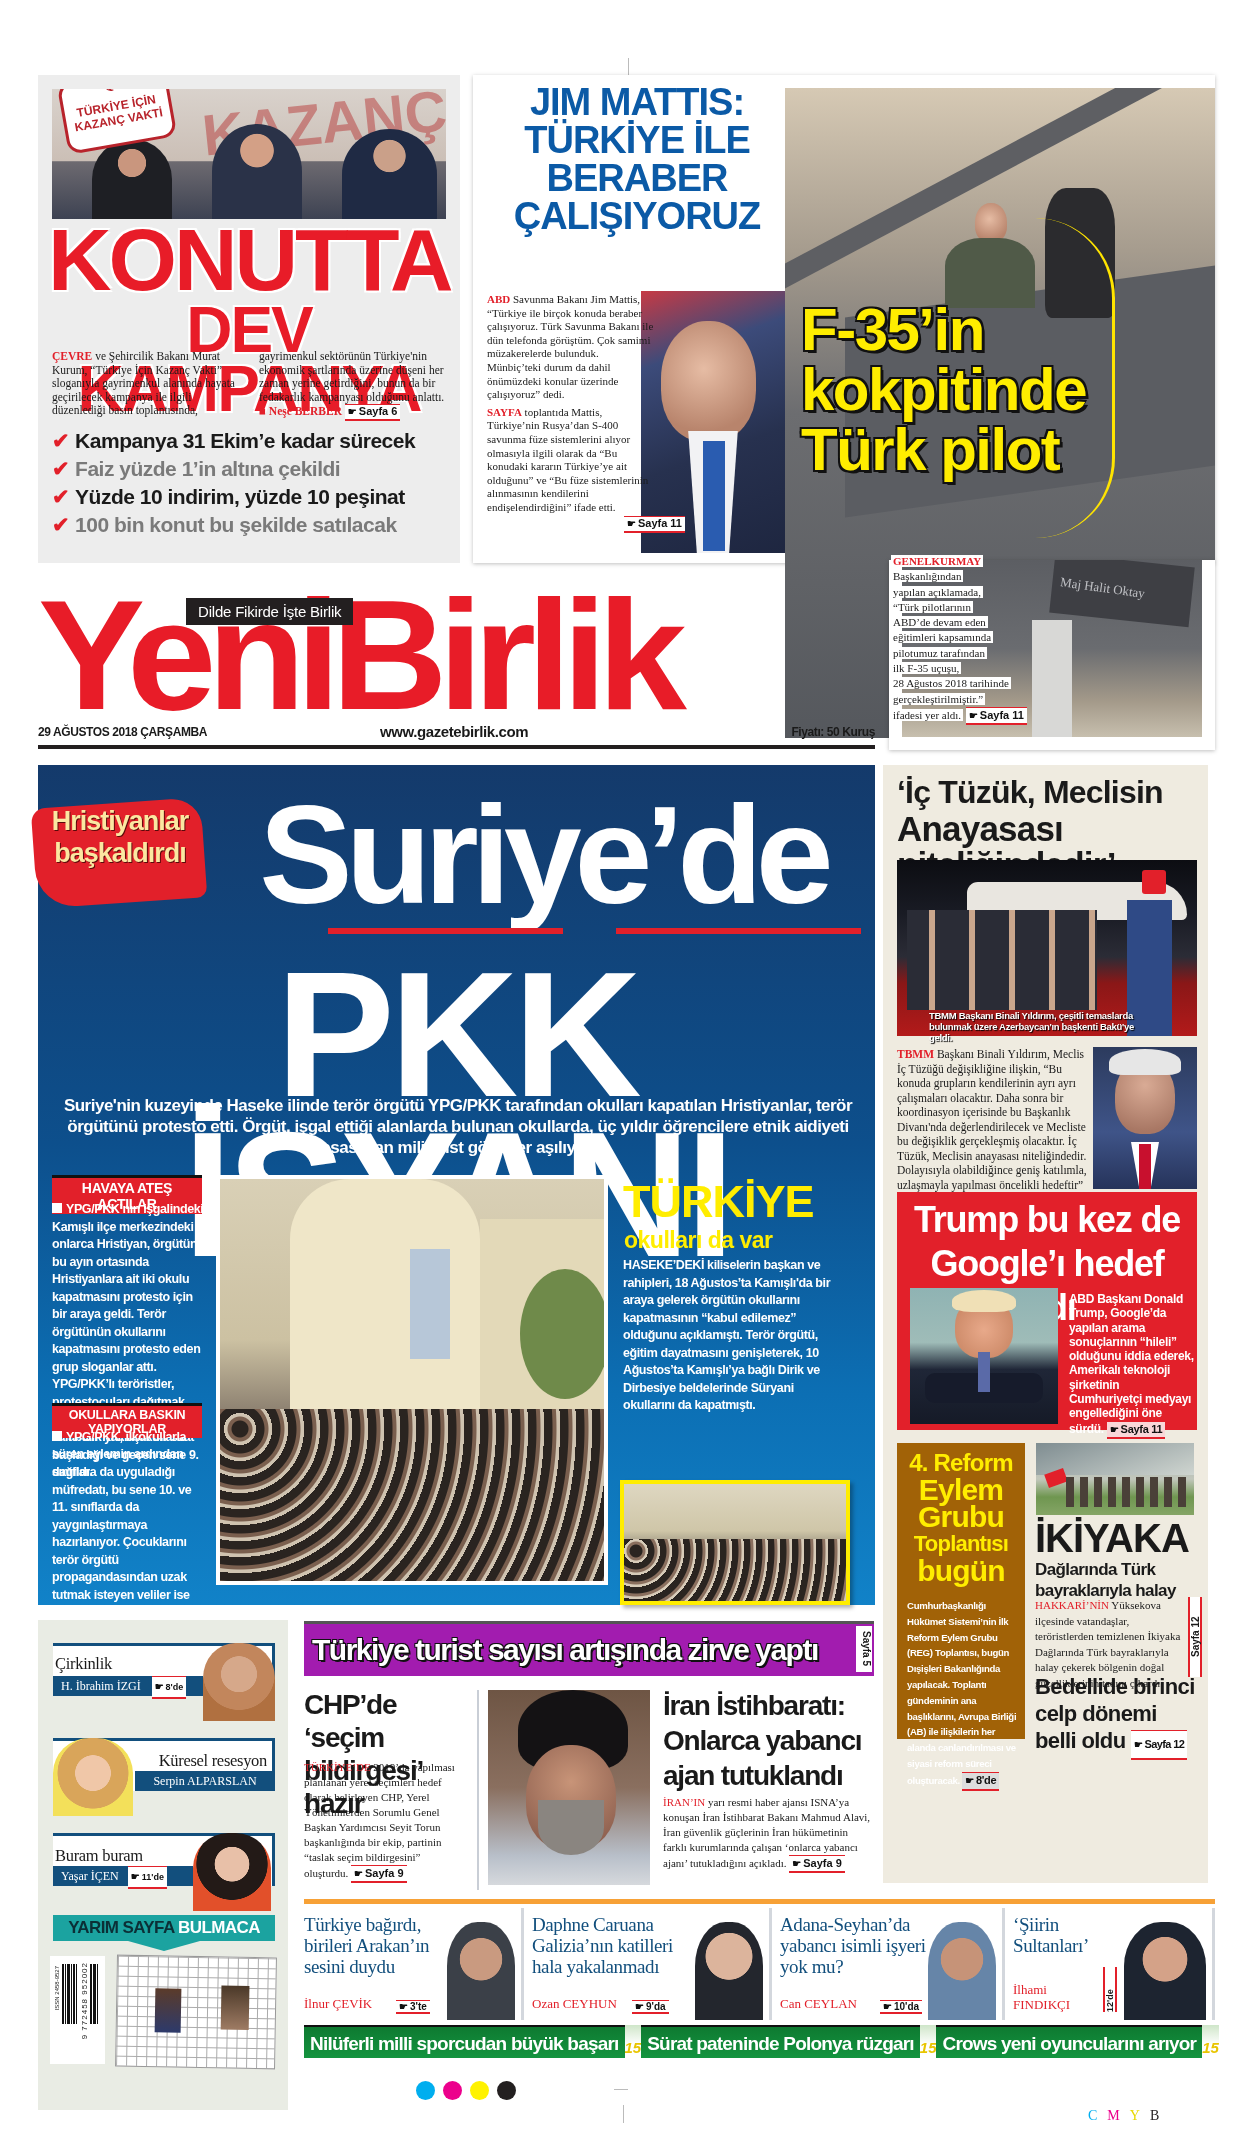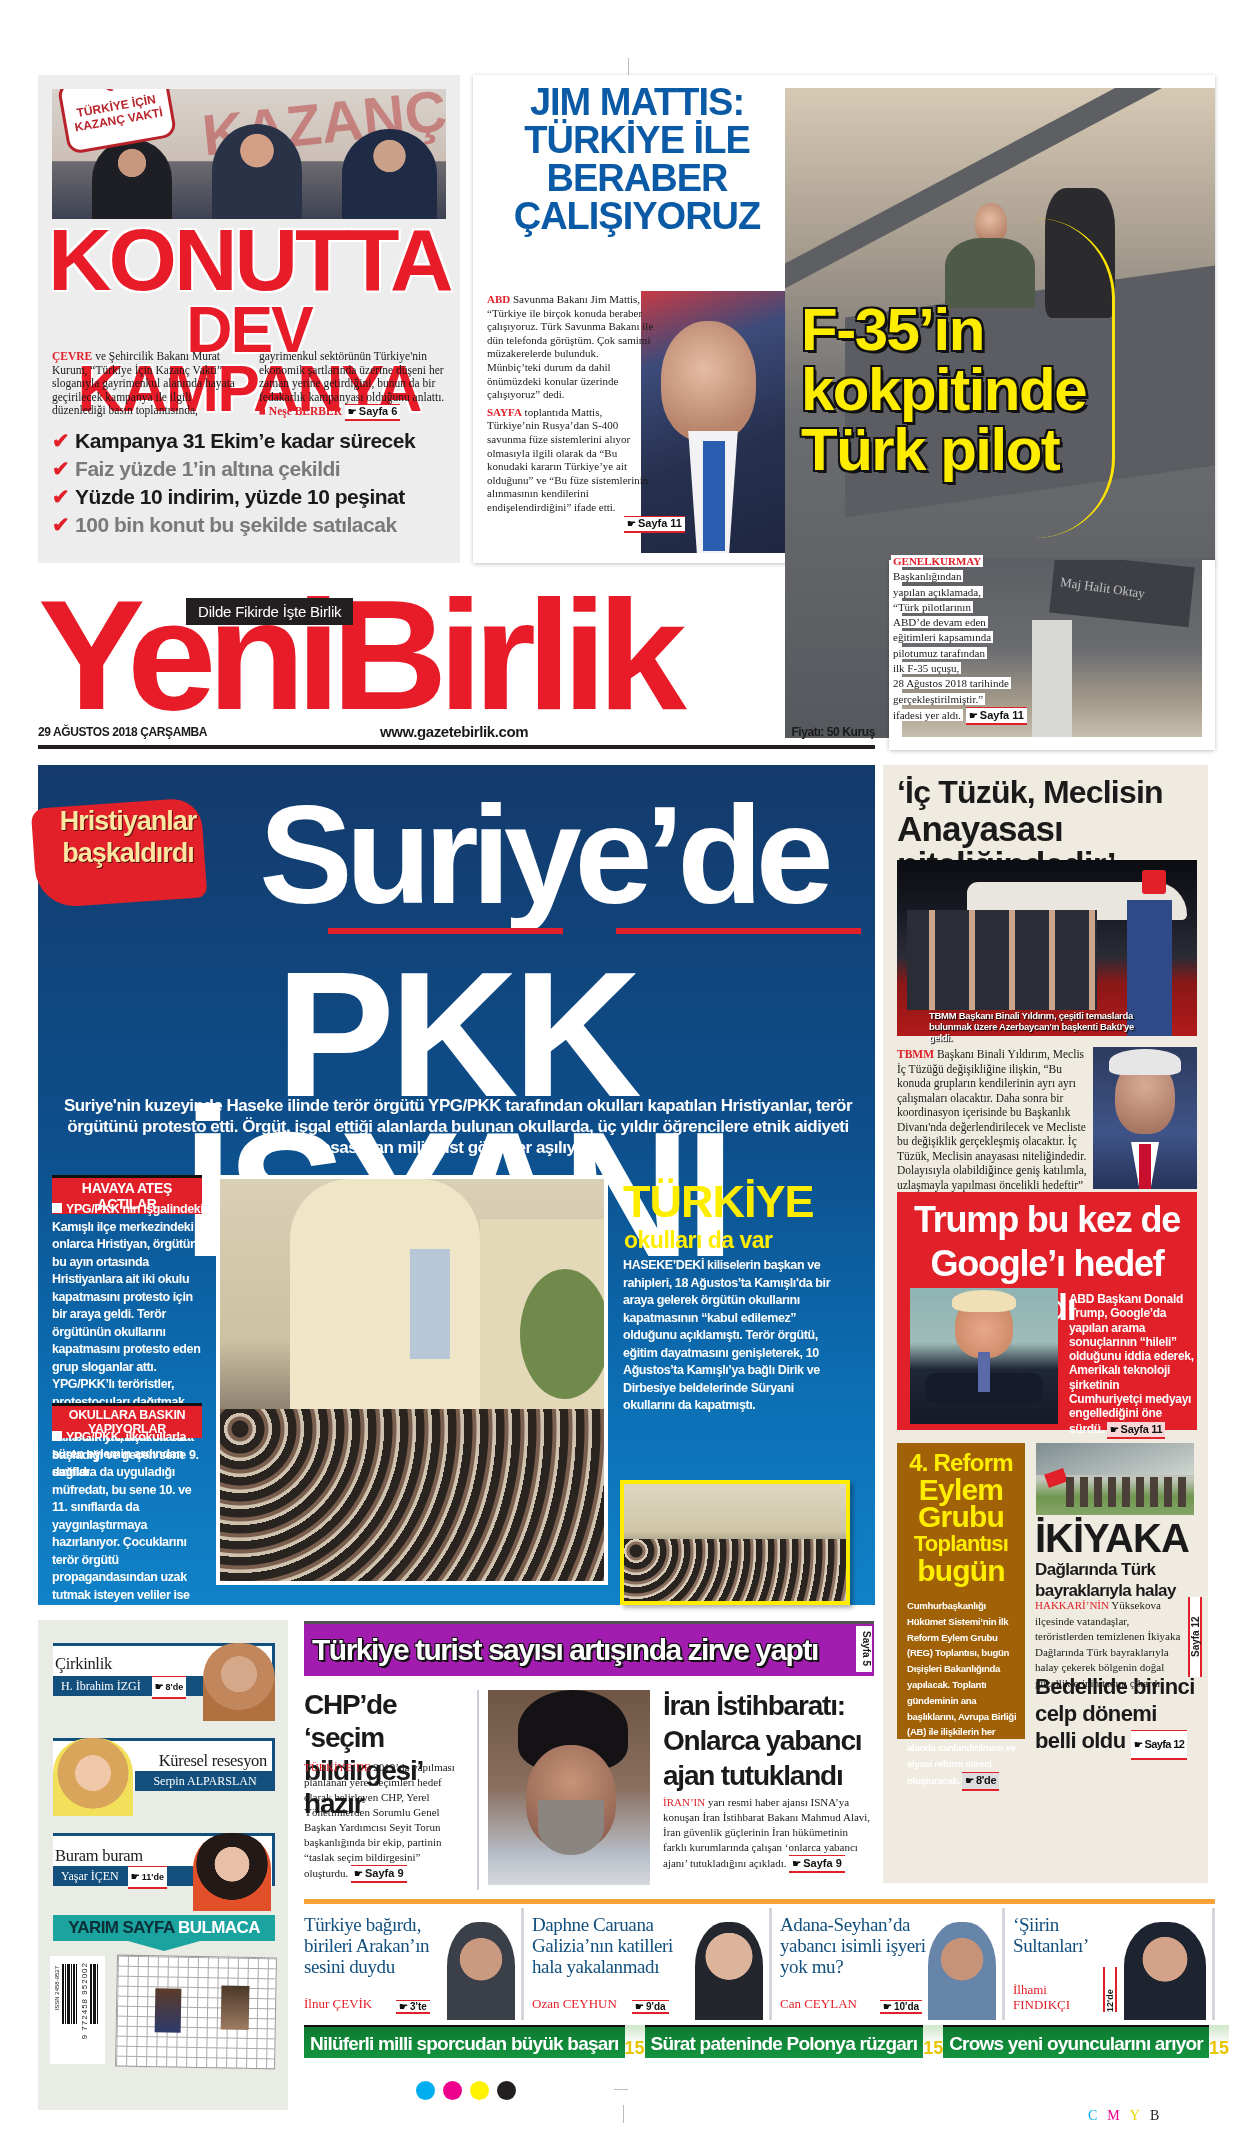--- a/index.html
+++ b/index.html
@@ -58,21 +58,21 @@
   #slogan { left: 148px; top: 18px; background: #231f20; color: #fff; font-weight: normal; font-size: 15px; padding: 5px 12px; letter-spacing: -0.2px; }
   #dateline { left: 0; top: 145px; width: 837px; height: 16px; font-weight: bold; font-size: 12px; letter-spacing: -0.4px; }
   #dateline .date { position: absolute; left: 0; }
   #dateline .url { position: absolute; left: 342px; font-size: 15px; top: -2px; }
   #dateline .price { position: absolute; right: 0; }
   #mast-rule { left: 38px; top: 745px; width: 837px; height: 4px; background: #231f20; }
 
   
   #main { left: 38px; top: 765px; width: 837px; height: 840px; background: linear-gradient(180deg, #143a6b 0%, #0d4f8c 45%, #0c6fb4 75%, #1182c8 100%); }
   #badge { left: -4px; top: 38px; width: 170px; height: 100px; background: #e2202a; transform: rotate(-4deg); border-radius: 14px 30px 10px 40px; }
-  #badge-text { left: 10px; top: 40px; width: 160px; color: #fbe7a1; font-weight: bold; text-align: center; font-size: 27px; line-height: 32px; letter-spacing: -1px; text-shadow: 1px 1px 0 #5a0a0a; }
+  #badge-text { left: 2px; top: 40px; width: 160px; color: #fbe7a1; font-weight: bold; text-align: center; font-size: 27px; line-height: 32px; letter-spacing: -1px; text-shadow: 1px 1px 0 #5a0a0a; }
   #suriye { left: 175px; top: 20px; width: 660px; color: #fff; font-weight: bold; font-size: 140px; line-height: 140px; letter-spacing: -7px; text-align: center; }
   .red-underline { position: absolute; height: 6px; background: #e2202a; }
   #pkk { left: 0; top: 190px; width: 837px; color: #fff; font-weight: bold; font-size: 178px; line-height: 160px; letter-spacing: -5px; text-align: center; }
   #spot { left: 20px; top: 330px; width: 800px; color: #fff; font-weight: bold; font-size: 17px; line-height: 21px; text-align: center; letter-spacing: -0.5px; }
   .sub-tag { position: absolute; background: #e2202a; color: #fff; font-weight: bold; font-size: 14px; padding: 2px 6px; text-align: center; border-top: 3px solid #111; letter-spacing: -0.3px; }
   .blue-body { position: absolute; color: #fff; font-weight: bold; font-size: 12.5px; line-height: 17.5px; letter-spacing: -0.4px; }
   .blue-body .sq { display: inline-block; width: 10px; height: 10px; background: #fff; margin-right: 4px; }
   #crowd-photo { left: 178px; top: 410px; width: 392px; height: 410px; border: 4px solid #fff; background: linear-gradient(180deg, #d9d0b6 0%, #ccc1a2 40%, #8c8070 58%, #3a3430 78%, #272321 100%); }
   .church { position: absolute; background: #efe6c8; }
   #suryani-title { left: 585px; top: 414px; color: #ffed00; font-weight: bold; font-size: 45px; letter-spacing: -1px; line-height: 46px; }
@@ -136,21 +136,21 @@
   #orange-line { left: 304px; top: 1899px; width: 911px; height: 5px; background: #f7a136; }
   .bcol { position: absolute; top: 1908px; height: 112px; background: #fff; border-right: 3px solid #d3d7dd; }
   .bcol .title { position: absolute; left: 0; top: 6px; font-family: "Liberation Serif", serif; color: #124f7d; font-size: 19px; line-height: 21px; letter-spacing: -0.4px; }
   .bcol .author { position: absolute; left: 0; bottom: 8px; font-family: "Liberation Serif", serif; color: #e2202a; font-size: 13px; }
   .bcol .portrait { position: absolute; right: 6px; bottom: 0; width: 68px; height: 98px; border-radius: 45% 45% 0 0; }
   .bcol .sayfa { position: absolute; bottom: 6px; }
 
   
   #sports { left: 304px; top: 2025px; width: 911px; height: 33px; display: flex; }
   .sport { position: relative; height: 33px; background: linear-gradient(180deg, #0e7a31, #14943f); color: #fff; font-weight: bold; font-size: 19px; line-height: 33px; padding: 0 6px; letter-spacing: -0.8px; white-space: nowrap; border-top: 2px solid #111; }
-  .sport-num { display: inline-block; width: 22px; height: 33px; background: linear-gradient(180deg, #cfe6c9, #fff 60%); color: #e8c500; font-weight: bold; font-size: 18px; line-height: 46px; text-align: center; vertical-align: top; }
+  .sport-num { display: inline-block; width: 22px; height: 33px; background: linear-gradient(180deg, #cfe6c9, #fff 60%); color: #e8c500; font-weight: bold; font-size: 15px; line-height: 46px; text-align: center; vertical-align: top; font-style: italic; }
 
   
   .dot { position: absolute; top: 2081px; width: 19px; height: 19px; border-radius: 50%; }
   #cmyk-text { left: 1088px; top: 2108px; font-family: "Liberation Serif", serif; font-size: 14px; letter-spacing: 10px; }
 </style>
 </head>
 <body>
 
 <div class="crop-v" style="left:628px;top:58px;height:36px"></div>
 <div class="crop-h" style="left:619px;top:82px;width:20px"></div>

